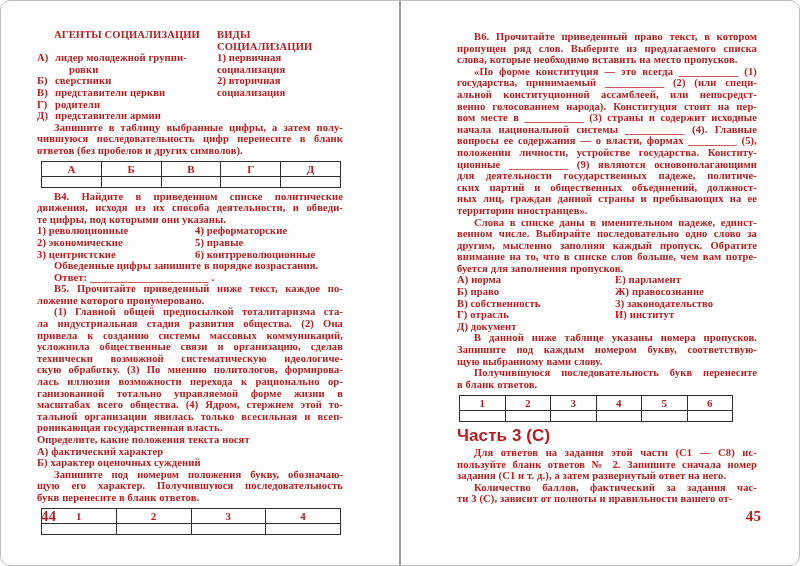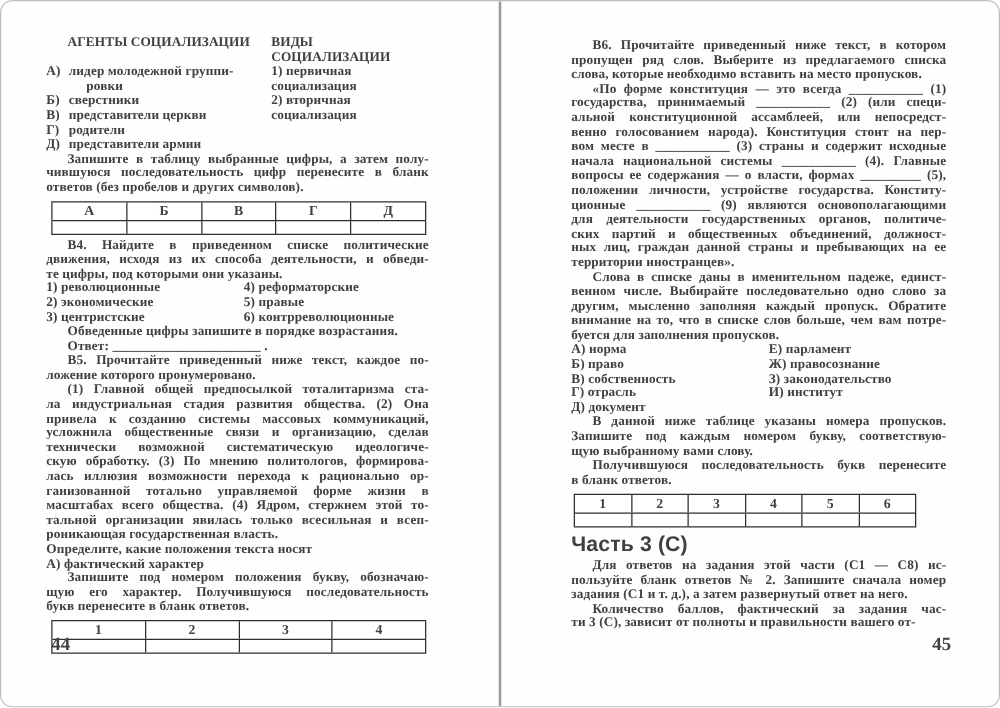--- a/index.html
+++ b/index.html
@@ -5,21 +5,21 @@
   html,body { margin:0; padding:0; background:#ffffff; }
   .sheet {
     position:relative;
     width:798px; height:564px;
     background:#fefefe;
     border:1px solid #bfbfbf;
     border-radius:10px;
     overflow:hidden;
     font-family:"Liberation Serif", serif;
     font-weight:bold;
-    color:#404040;
+    color:#b91c1c;
     letter-spacing:0.1px;
   }
   .divider {
     position:absolute; left:398px; top:0; bottom:0; width:2px;
     background:#9a9a9a;
   }
   .page { position:absolute; font-size:10.6px; line-height:11.6px; }
   .page-left  { left:36px;  top:28px; width:306px; }
   .page-right { left:456px; top:30px; width:300px; }
 
@@ -178,20 +178,21 @@
         <div class="jl">скую обработку. (3) По мнению политологов, формирова-</div>
         <div class="jl">лась иллюзия возможности перехода к рационально ор-</div>
         <div class="jl">ганизованной тотально управляемой форме жизни в</div>
         <div class="jl">масштабах всего общества. (4) Ядром, стержнем этой то-</div>
         <div class="jl">тальной организации явилась только всесильная и всеп-</div>
         <div class="ll">роникающая государственная власть.</div>
       </div>
     <div class="ll">Определите, какие положения текста носят</div>
     <div>
         <div class="ll">А) фактический характер</div>
+        <div class="ll">Б) характер оценочных суждений</div>
       </div>
     <div data-indent="">
         <div class="jl">Запишите под номером положения букву, обозначаю-</div>
         <div class="jl">щую его характер. Получившуюся последовательность</div>
         <div class="ll">букв перенесите в бланк ответов.</div>
       </div>
 
     <div class="tbl tbl-left">
       <div class="row head-row">
           <div class="cell">1</div>
@@ -204,35 +205,35 @@
           <div class="cell"></div>
           <div class="cell"></div>
           <div class="cell"></div>
         </div>
     </div>
   </div>
 
   <div class="page page-right">
 
     <div data-indent="">
-        <div class="jl">В6. Прочитайте приведенный ниже текст, в котором</div>
+        <div class="jl">В6. Прочитайте приведенный право текст, в котором</div>
         <div class="jl">пропущен ряд слов. Выберите из предлагаемого списка</div>
         <div class="ll">слова, которые необходимо вставить на место пропусков.</div>
       </div>
     <div data-indent="">
         <div class="jl">«По форме конституция — это всегда ___________ (1)</div>
         <div class="jl">государства, принимаемый ___________ (2) (или специ-</div>
         <div class="jl">альной конституционной ассамблеей, или непосредст-</div>
         <div class="jl">венно голосованием народа). Конституция стоит на пер-</div>
         <div class="jl">вом месте в ___________ (3) страны и содержит исходные</div>
         <div class="jl">начала национальной системы ___________ (4). Главные</div>
         <div class="jl">вопросы ее содержания — о власти, формах _________ (5),</div>
         <div class="jl">положении личности, устройстве государства. Конститу-</div>
         <div class="jl">ционные ___________ (9) являются основополагающими</div>
-        <div class="jl">для деятельности государственных органов, политиче-</div>
+        <div class="jl">для деятельности государственных падеже, политиче-</div>
         <div class="jl">ских партий и общественных объединений, должност-</div>
         <div class="jl">ных лиц, граждан данной страны и пребывающих на ее</div>
         <div class="ll">территории иностранцев».</div>
       </div>
     <div data-indent="">
         <div class="jl">Слова в списке даны в именительном падеже, единст-</div>
         <div class="jl">венном числе. Выбирайте последовательно одно слово за</div>
         <div class="jl">другим, мысленно заполняя каждый пропуск. Обратите</div>
         <div class="jl">внимание на то, что в списке слов больше, чем вам потре-</div>
         <div class="ll">буется для заполнения пропусков.</div>

